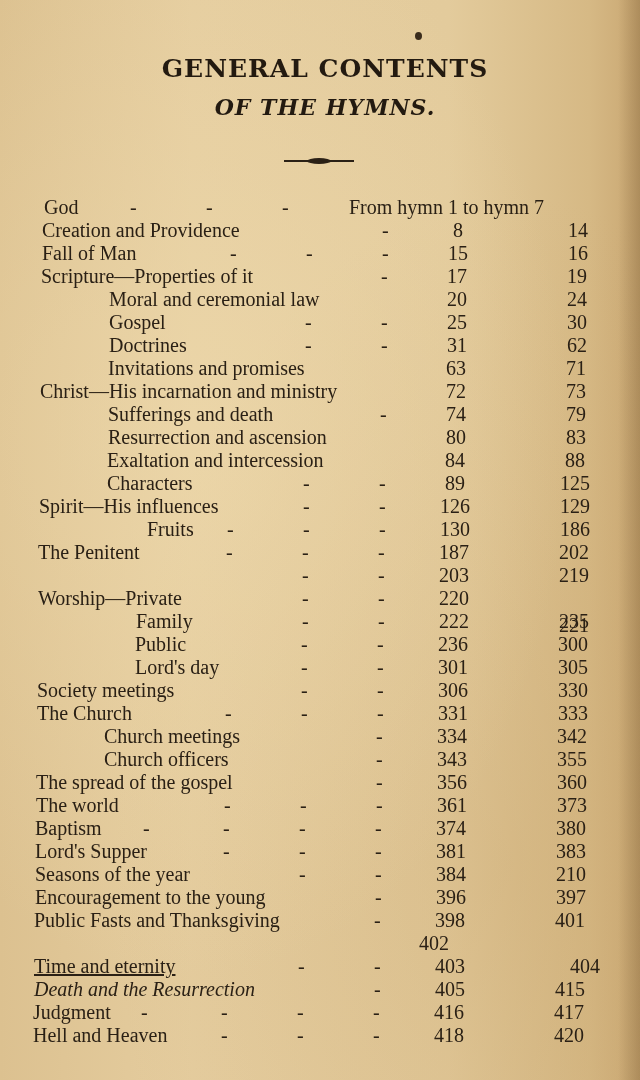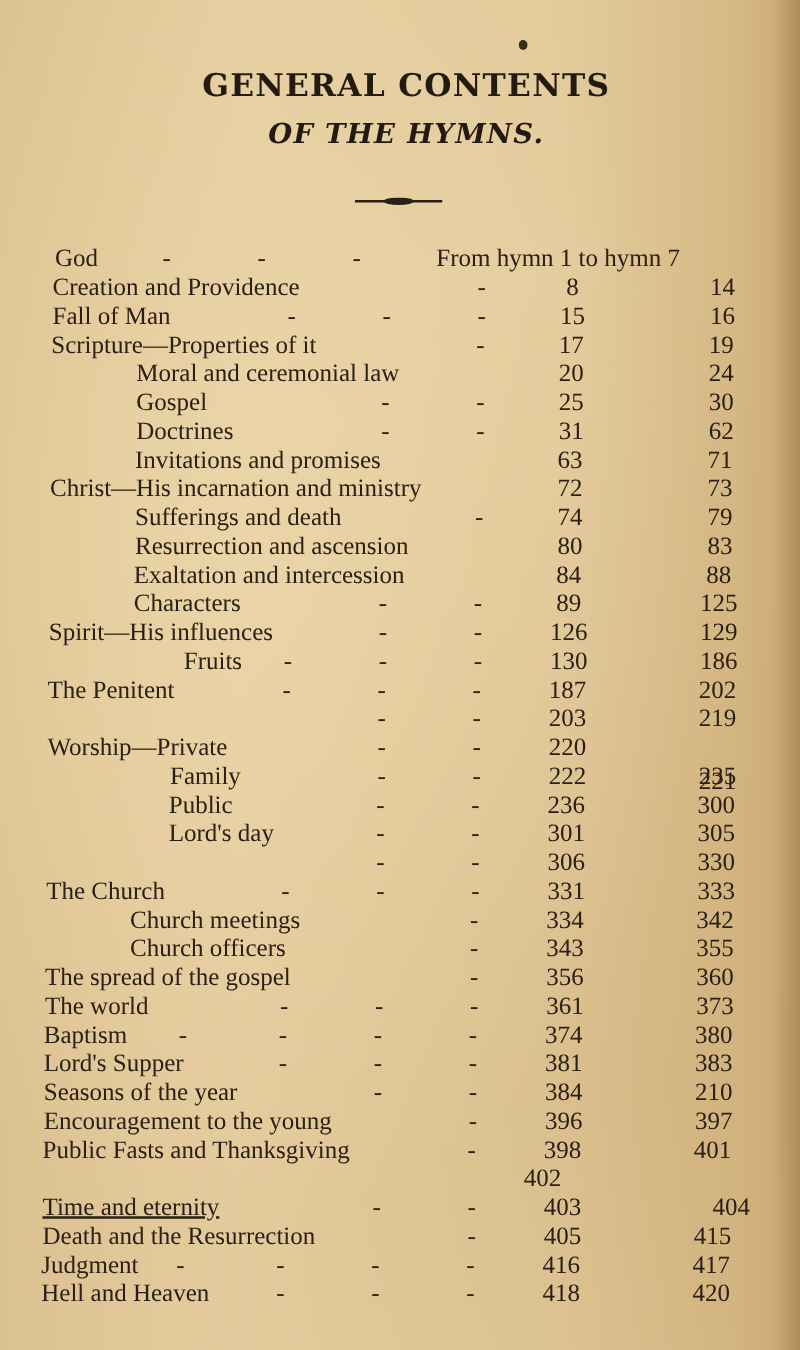--- a/index.html
+++ b/index.html
@@ -257,20 +257,21 @@
         <span class="to" style="left: 543px;">300</span>
       </div>
       <div class="row">
         <span class="label" style="left: 135px;">Lord's day</span>
         <span class="dash" style="left: 377px;">-</span>
         <span class="dash" style="left: 301px;">-</span>
         <span class="from" style="left: 423px;">301</span>
         <span class="to" style="left: 543px;">305</span>
       </div>
       <div class="row">
+        <span class="label" style="left: 37px;">Society meetings</span>
         <span class="dash" style="left: 377px;">-</span>
         <span class="dash" style="left: 301px;">-</span>
         <span class="from" style="left: 423px;">306</span>
         <span class="to" style="left: 543px;">330</span>
       </div>
       <div class="row">
         <span class="label" style="left: 37px;">The Church</span>
         <span class="dash" style="left: 377px;">-</span>
         <span class="dash" style="left: 301px;">-</span>
         <span class="dash" style="left: 225px;">-</span>
@@ -343,21 +344,21 @@
         <span class="from" style="left: 404px;">402</span>
       </div>
       <div class="row">
         <span class="label" style="left: 34px; text-decoration: underline;">Time and eternity</span>
         <span class="dash" style="left: 374px;">-</span>
         <span class="dash" style="left: 298px;">-</span>
         <span class="from" style="left: 420px;">403</span>
         <span class="to" style="left: 540px; text-align: right;">404</span>
       </div>
       <div class="row">
-        <span class="label" style="left: 34px;">Death and the Resurrection</span>
+        <span class="label" style="left: 34px; font-style: italic;">Death and the Resurrection</span>
         <span class="dash" style="left: 374px;">-</span>
         <span class="from" style="left: 420px;">405</span>
         <span class="to" style="left: 540px;">415</span>
       </div>
       <div class="row">
         <span class="label" style="left: 33px;">Judgment</span>
         <span class="dash" style="left: 373px;">-</span>
         <span class="dash" style="left: 297px;">-</span>
         <span class="dash" style="left: 221px;">-</span>
         <span class="dash" style="left: 141px;">-</span>

